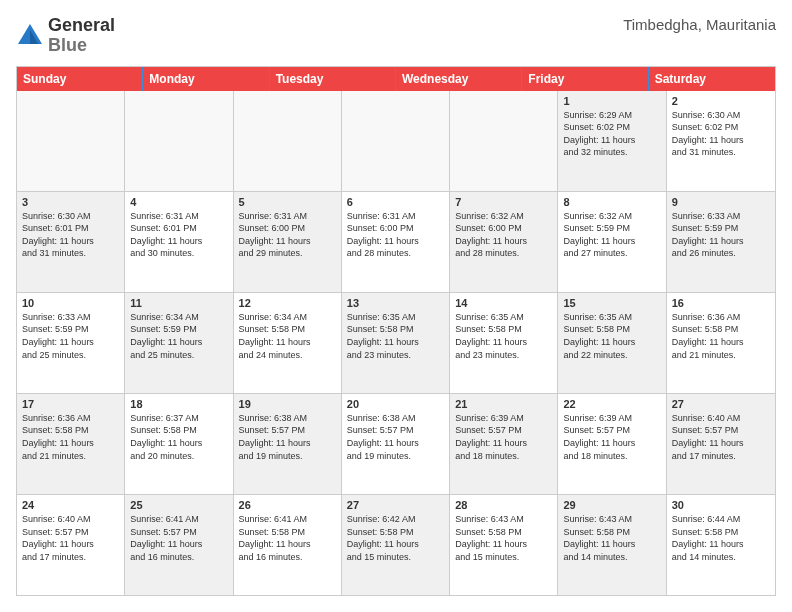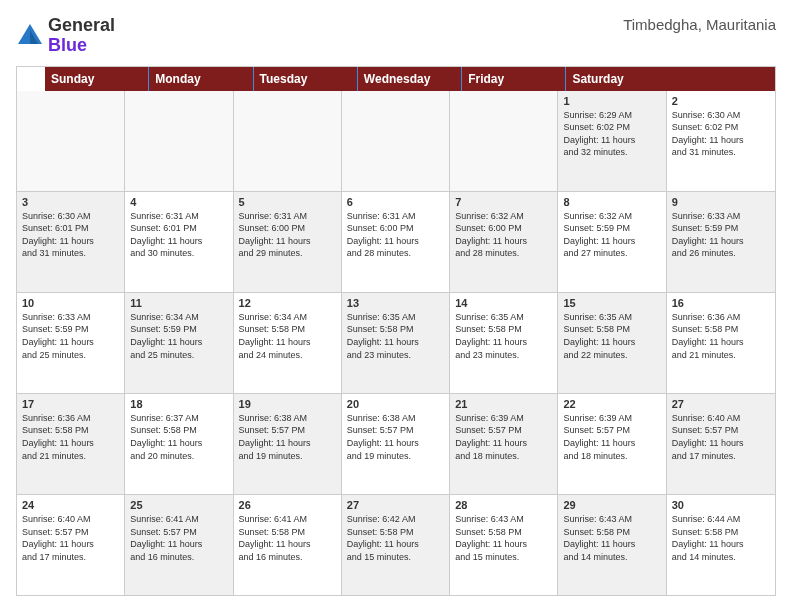--- a/index.html
+++ b/index.html
@@ -27,21 +27,21 @@
       display: flex;
       align-items: center;
       gap: 4px;
     }
     .logo-text {
       font-size: 18px;
       font-weight: bold;
       line-height: 1.1;
     }
     .logo-general { color: #333; }
-    .logo-blue { color: #6d28d9; }
+    .logo-blue { color: #737373; }
     .logo-icon {
       width: 28px;
       height: 28px;
     }
     .title-section {
       text-align: right;
     }
     .month-title {
       font-size: 32px;
       font-weight: bold;
@@ -52,23 +52,22 @@
       color: #555;
     }
     .calendar {
       flex: 1;
       display: flex;
       flex-direction: column;
       border: 1px solid #ccc;
     }
     .cal-header {
       display: grid;
-      grid-template-columns: repeat(7, 1fr);
-      background: #7f1d1d;
-      margin-left: 28px;
+      grid-template-columns: repeat(6, 1fr);
+      background: #ef4444;
     }
     .cal-header-cell {
       color: white;
       font-size: 12px;
       font-weight: bold;
       padding: 5px 6px;
       text-align: left;
       border-right: 1px solid #3a8ae0;
     }
     .cal-header-cell:last-child { border-right: none; }

